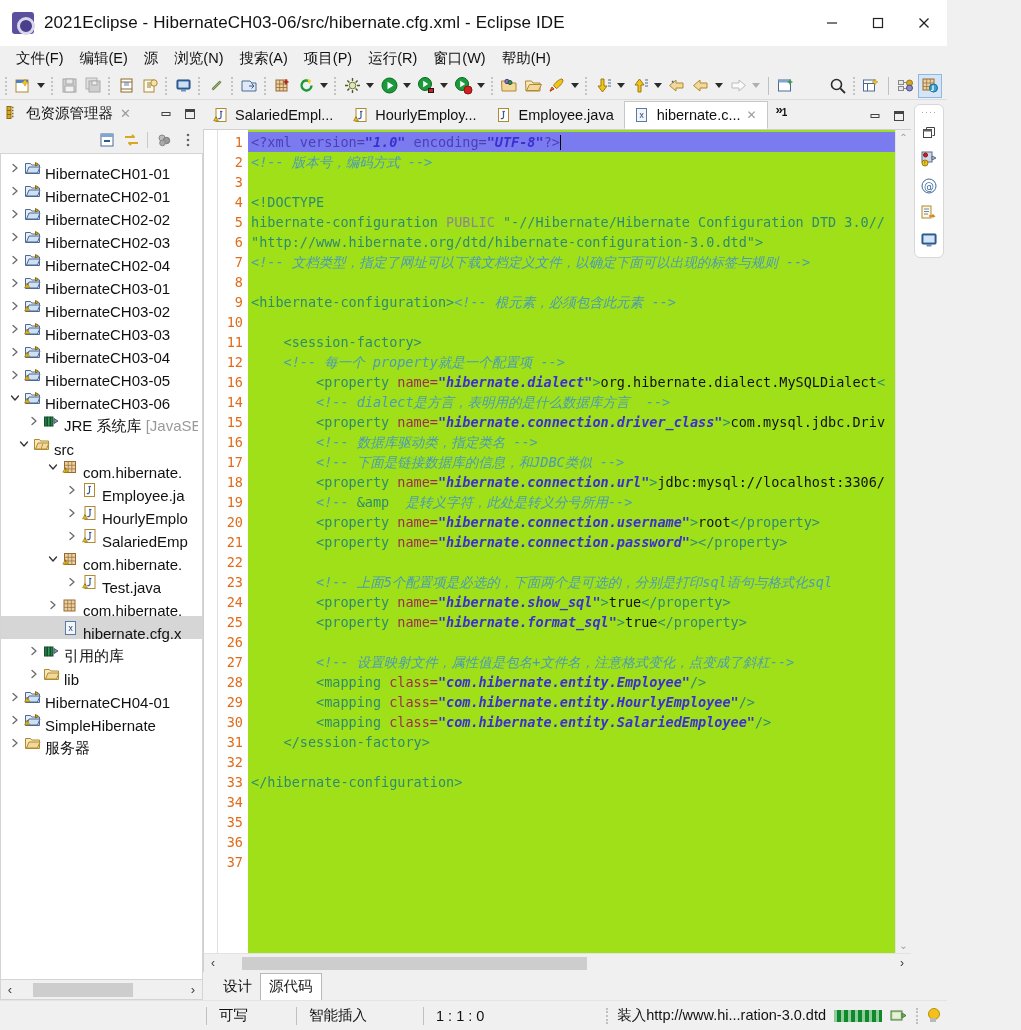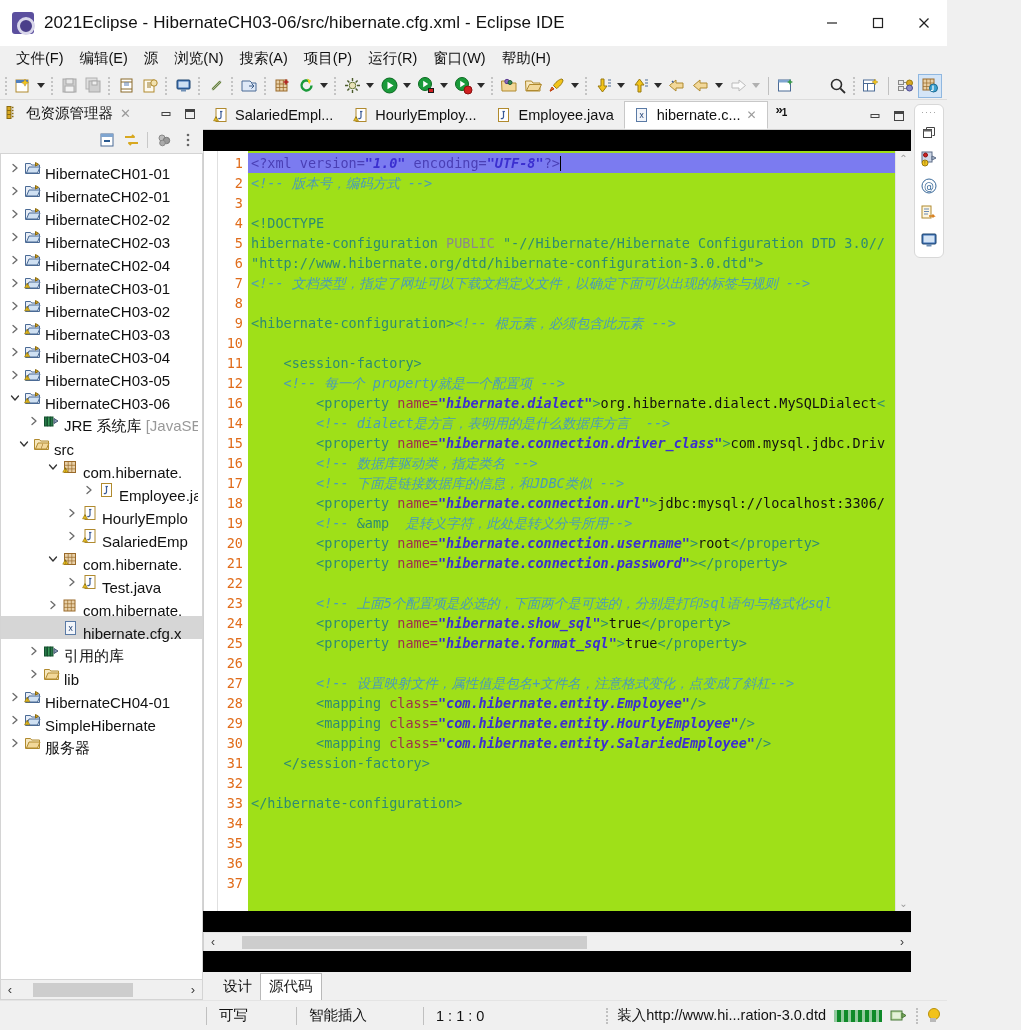--- a/index.html
+++ b/index.html
@@ -250,22 +250,21 @@
     background: #cdcdcd;
   }
 
   
   .editor-area {
     flex: 1 1 auto;
     display: flex;
     flex-direction: column;
     min-width: 0;
     min-height: 0;
-    background: #000000;
-    gap: 21px;
+    background: #fdba74;
   }
   .editor-tabrow {
     height: 30px;
     flex: 0 0 30px;
     display: flex;
     align-items: flex-end;
     background: #f0f0f0;
     position: relative;
     border-bottom: 1px solid #d0d0d0;
   }
@@ -1040,21 +1039,21 @@
             <span class="t-icon">
               <svg width="16" height="16" viewBox="0 0 16 16">
                 <rect x="2.5" y="2.5" width="11" height="11" fill="#e8d0a8" stroke="#9a6a2a"></rect>
                 <path d="M2.5 6.3h11M2.5 9.9h11M6.2 2.5v11M9.8 2.5v11" stroke="#9a6a2a" stroke-width=".7"></path>
                 <path d="M3.4 8.6l2.6 4.6H0.8z" fill="#f2c41a" stroke="#9a7a10" stroke-width=".7"></path>
                 <text x="3.4" y="12.7" font-size="4.5" text-anchor="middle" fill="#222">!</text>
               </svg>
             </span>
             <span class="t-label">com.hibernate.</span>
           </div>
-          <div class="tree-row" style="padding-left: 80px;">
+          <div class="tree-row" style="padding-left: 63px;">
             <span class="twisty">
               <svg width="10" height="10" viewBox="0 0 10 10">
                 <path d="M3 1.5L7 5l-4 3.5" fill="none" stroke="#6b6b6b" stroke-width="1.3" stroke-linecap="round" stroke-linejoin="round"></path>
               </svg>
             </span>
             <span class="t-icon">
               <svg width="15" height="16" viewBox="0 0 15 16">
                 <rect x="2.5" y="1.5" width="10" height="13" fill="#fff" stroke="#b08a2e"></rect>
                 <path d="M7.5 4.5v5.5a1.6 1.6 0 0 1-2.6 1.2" fill="none" stroke="#3a5a95" stroke-width="1.2"></path>
                 <path d="M6.5 4.5h2.4" stroke="#3a5a95" stroke-width="1.2"></path>

